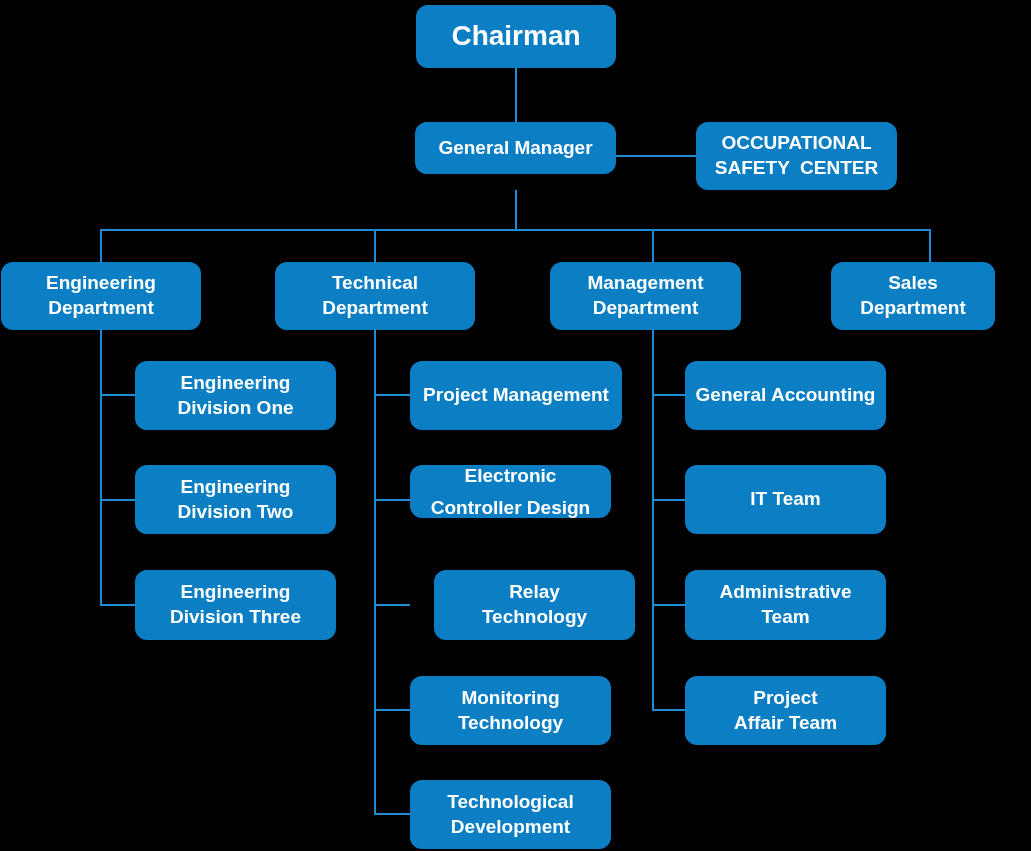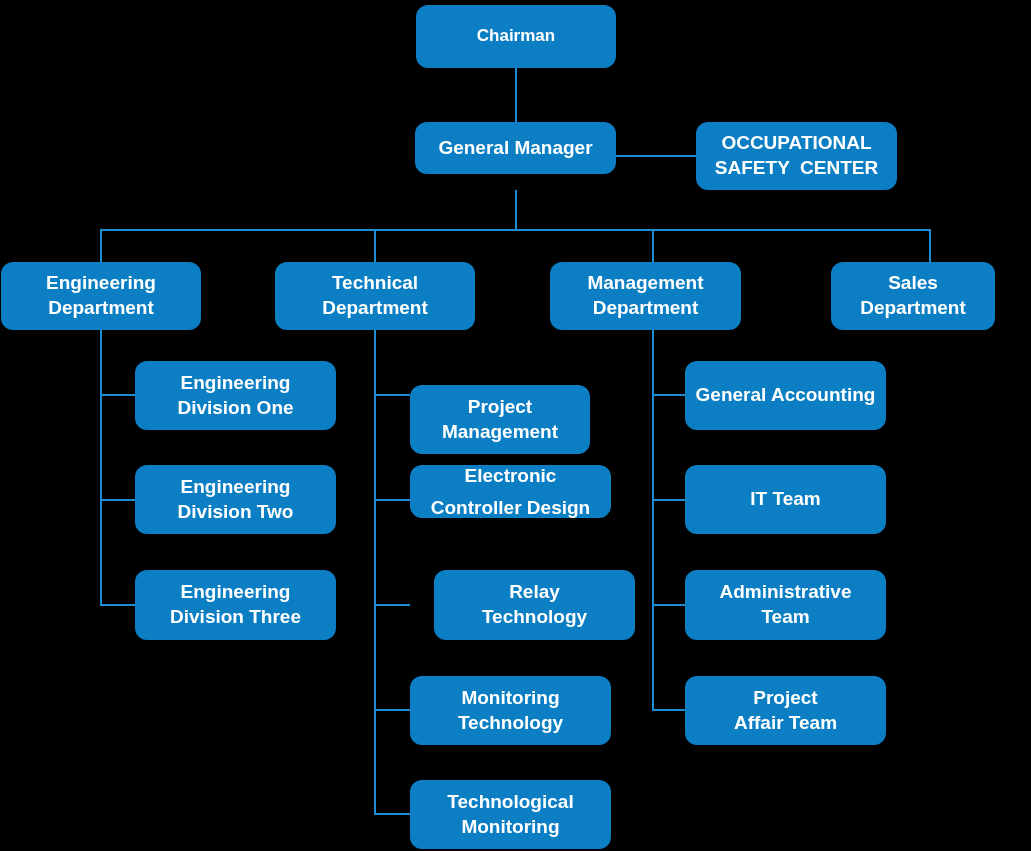--- a/index.html
+++ b/index.html
@@ -24,21 +24,21 @@
     font-size: 19px;
     line-height: 1.3;
     display: flex;
     align-items: center;
     justify-content: center;
     text-align: center;
     white-space: pre-wrap;
     box-sizing: border-box;
     padding: 2px 4px;
   }
-  .box.chairman { font-size: 17px; }
+  .box.chairman { font-size: 28px; }
   .box.spread { line-height: 1.65; }
   .line {
     position: absolute;
     background: #1e8cd3;
   }
   .line.h { height: 2px; }
   .line.v { width: 2px; }
 </style>
 </head>
 <body>
@@ -59,29 +59,29 @@
 Department</div>
   <div class="box" style="left:831px; top:262px; width:164px; height:68px;">Sales Department</div>
 
   <div class="box" style="left:135px; top:361px; width:201px; height:69px;">Engineering
 Division One</div>
   <div class="box" style="left:135px; top:465px; width:201px; height:69px;">Engineering
 Division Two</div>
   <div class="box" style="left:135px; top:570px; width:201px; height:70px;">Engineering
 Division Three</div>
 
-  <div class="box" style="left:410px; top:361px; width:180px; height:69px;margin-top:24px;">Project Management</div>
+  <div class="box" style="left:410px; top:361px; width:212px; height:69px;">Project Management</div>
   <div class="box spread" style="left:410px; top:465px; width:201px; height:53px;">Electronic
 Controller Design</div>
   <div class="box" style="left:410px; top:570px; width:201px; height:70px;margin-left:24px;">Relay
 Technology</div>
   <div class="box" style="left:410px; top:676px; width:201px; height:69px;">Monitoring
 Technology</div>
   <div class="box" style="left:410px; top:780px; width:201px; height:69px;">Technological
-Monitoring</div>
+Development</div>
 
   <div class="box" style="left:685px; top:361px; width:201px; height:69px;">General Accounting</div>
   <div class="box" style="left:685px; top:465px; width:201px; height:69px;">IT Team</div>
   <div class="box" style="left:685px; top:570px; width:201px; height:70px;">Administrative
 Team</div>
   <div class="box" style="left:685px; top:676px; width:201px; height:69px;border-radius:12px;">Project
 Affair Team</div>
 
   <div class="line v" style="left:515px; top:68px;  height:54px;"></div>
   <div class="line h" style="left:616px; top:155px; width:80px;"></div>

